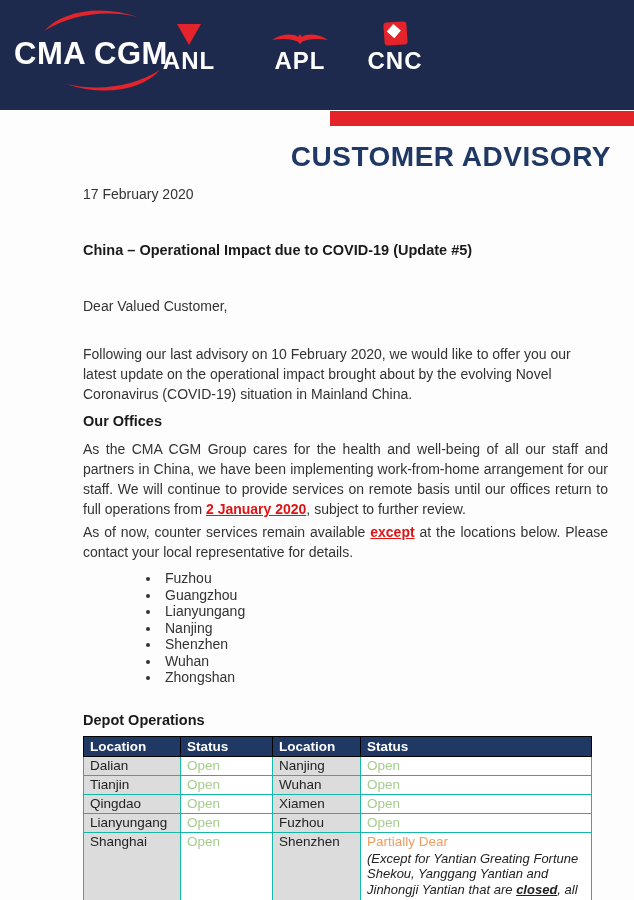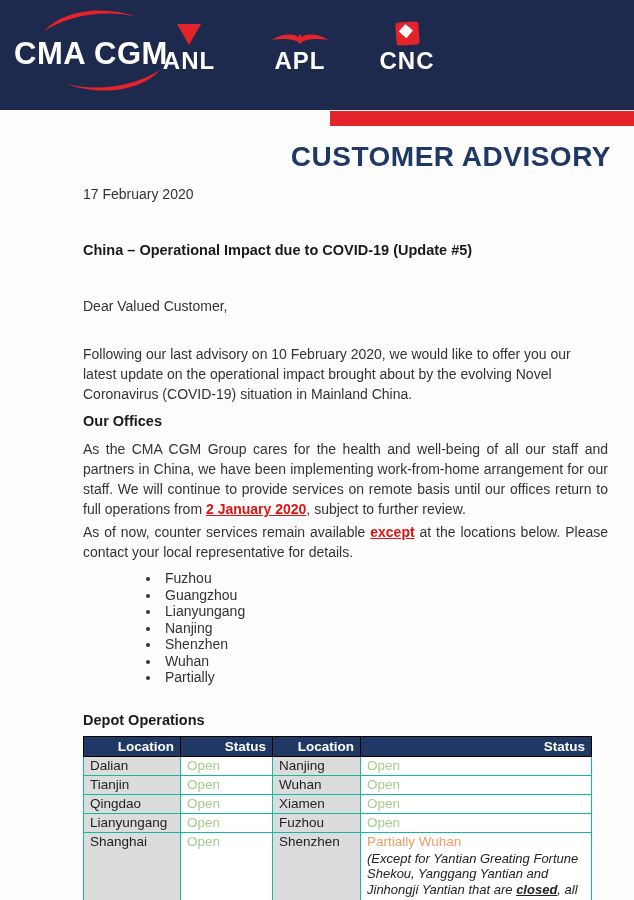--- a/index.html
+++ b/index.html
@@ -10,21 +10,21 @@
   .banner{position:absolute;left:0;top:0;width:634px;height:110px;background:var(--navy);}
   .cma-wrap{position:absolute;left:14px;top:0;width:150px;height:110px;}
   .cma-text{position:absolute;left:0;top:36px;color:#fff;font-weight:bold;font-size:31px;letter-spacing:0.5px;white-space:nowrap;}
   .swoosh-top{position:absolute;left:28px;top:7px;}
   .swoosh-bottom{position:absolute;left:48px;top:68px;transform:rotate(180deg);}
   .sub-logo{position:absolute;top:0;height:110px;text-align:center;}
   .sub-logo .mark{height:28px;display:flex;align-items:flex-end;justify-content:center;margin-top:17px;}
   .sub-logo .name{color:#fff;font-weight:bold;font-size:24px;letter-spacing:1px;margin-top:2px;}
   .anl-pos{left:160px;width:58px;}
   .apl-pos{left:268px;width:64px;}
-  .cnc-pos{left:376px;width:62px;}
+  .cnc-pos{left:364px;width:62px;}
   .tri{width:0;height:0;border-left:12px solid transparent;border-right:12px solid transparent;border-top:21px solid var(--red);}
   .cnc-flag{width:23px;height:23px;background:var(--red);border-radius:3px;transform:rotate(-4deg);position:relative;}
   .cnc-flag .diamond{position:absolute;left:5px;top:4px;width:10px;height:10px;background:#fff;transform:rotate(45deg);}
 
   
   .stripe{position:absolute;left:330px;top:111px;width:304px;height:15px;background:var(--red);}
   .side-tab{position:absolute;right:0;top:111px;width:5px;height:200px;background:var(--navy);}
   .adv-title{position:absolute;right:44px;top:141px;color:var(--titleNavy);font-weight:bold;font-size:28px;letter-spacing:0.5px;white-space:nowrap;}
 
   
@@ -38,21 +38,21 @@
   .para3{margin:3px 0 0 0;text-align:justify;}
   .red-hl{color:var(--hlRed);font-weight:bold;text-decoration:underline;}
   ul.loc-list{margin:8px 0 0 0;padding-left:78px;list-style:disc;line-height:16.5px;}
   ul.loc-list li{margin:0;padding-left:4px;}
   .depot-heading{margin:24px 0 0 0;font-weight:bold;color:#1a1a1a;font-size:14.5px;}
 
   
   table.depot{margin-top:6px;border-collapse:collapse;width:508px;table-layout:fixed;font-size:13.5px;line-height:15.5px;}
   table.depot col.c1{width:97px;} table.depot col.c2{width:92px;}
   table.depot col.c3{width:88px;} table.depot col.c4{width:231px;}
-  table.depot th{background:var(--tblNavy);color:#fff;font-weight:bold;text-align:right;padding:2px 6px;border:1px solid #000;height:15px;}
+  table.depot th{background:var(--tblNavy);color:#fff;font-weight:bold;text-align:left;padding:2px 6px;border:1px solid #000;height:15px;}
   table.depot td{border:1px solid #14b8a6;padding:1px 6px 1px 6px;vertical-align:top;height:16px;}
   td.loc-cell{background:var(--cellGray);color:#222;}
   td.status-cell{background:#fff;color:var(--green);}
   td.status-cell.partial{color:var(--orange);}
   .note{color:#222;font-style:italic;font-size:13px;margin-top:1px;}
   .note b{text-decoration:underline;}
 </style>
 </head>
 <body>
 
@@ -109,21 +109,21 @@
     <p class="para2"><span>As the CMA CGM Group cares for the health and well-being of all our staff and partners in China, we have been implementing work-from-home arrangement for our staff. We will continue to provide services on remote basis until our offices return to full operations from </span><span class="red-hl">2 January 2020</span><span>, subject to further review.</span></p>
     <p class="para3"><span>As of now, counter services remain available </span><span class="red-hl">except</span><span> at the locations below. Please contact your local representative for details.</span></p>
 
     <ul class="loc-list">
         <li>Fuzhou</li>
         <li>Guangzhou</li>
         <li>Lianyungang</li>
         <li>Nanjing</li>
         <li>Shenzhen</li>
         <li>Wuhan</li>
-        <li>Partially</li>
+        <li>Zhongshan</li>
       </ul>
 
     <p class="depot-heading">Depot Operations</p>
 
     <table class="depot">
       <colgroup>
           <col class="c1">
           <col class="c2">
           <col class="c3">
           <col class="c4">
@@ -158,18 +158,18 @@
           <tr>
             <td class="loc-cell">Lianyungang</td>
             <td class="status-cell">Open</td>
             <td class="loc-cell">Fuzhou</td>
             <td class="status-cell"><span>Open</span></td>
           </tr>
           <tr>
             <td class="loc-cell">Shanghai</td>
             <td class="status-cell">Open</td>
             <td class="loc-cell">Shenzhen</td>
-            <td class="status-cell partial"><span>Partially Wuhan</span><div class="note">(Except for Yantian Greating Fortune Shekou, Yanggang Yantian and Jinhongji Yantian that are <b>closed</b>, all other depots are open)</div></td>
+            <td class="status-cell partial"><span>Partially Dear</span><div class="note">(Except for Yantian Greating Fortune Shekou, Yanggang Yantian and Jinhongji Yantian that are <b>closed</b>, all other depots are open)</div></td>
           </tr>
         </tbody>
     </table>
   </div>
 </div>
 
 </body></html>

